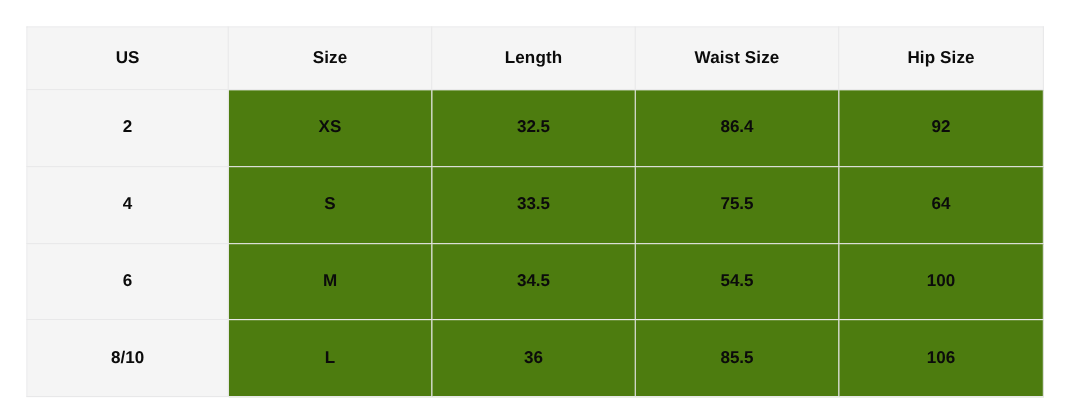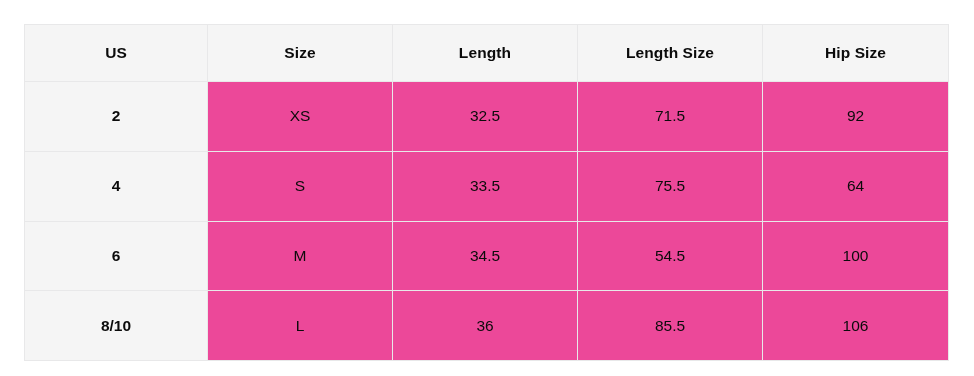--- a/index.html
+++ b/index.html
@@ -62,22 +62,22 @@
     font-size: 15.5px;
     height: 57px;
     letter-spacing: 0.1px;
   }
 
   table.size-table tbody tr {
     height: 69.75px;
   }
 
   table.size-table tbody td {
-    background: #ec4899;
-    font-weight: 400;
+    background: #4d7c0f;
+    font-weight: 700;
     font-size: 15.5px;
   }
 
   
   table.size-table tbody td.cell-us {
     background: #f5f5f5;
     font-weight: 700;
   }
 </style>
 </head>
@@ -91,30 +91,30 @@
         <col class="col-size">
         <col class="col-length">
         <col class="col-waist">
         <col class="col-hip">
       </colgroup>
       <thead>
         <tr>
           <th>US</th>
           <th>Size</th>
           <th>Length</th>
-          <th>Length Size</th>
+          <th>Waist Size</th>
           <th>Hip Size</th>
         </tr>
       </thead>
       <tbody>
         <tr>
           <td class="cell-us">2</td>
           <td>XS</td>
           <td>32.5</td>
-          <td>71.5</td>
+          <td>86.4</td>
           <td>92</td>
         </tr>
         <tr>
           <td class="cell-us">4</td>
           <td>S</td>
           <td>33.5</td>
           <td>75.5</td>
           <td>64</td>
         </tr>
         <tr>

